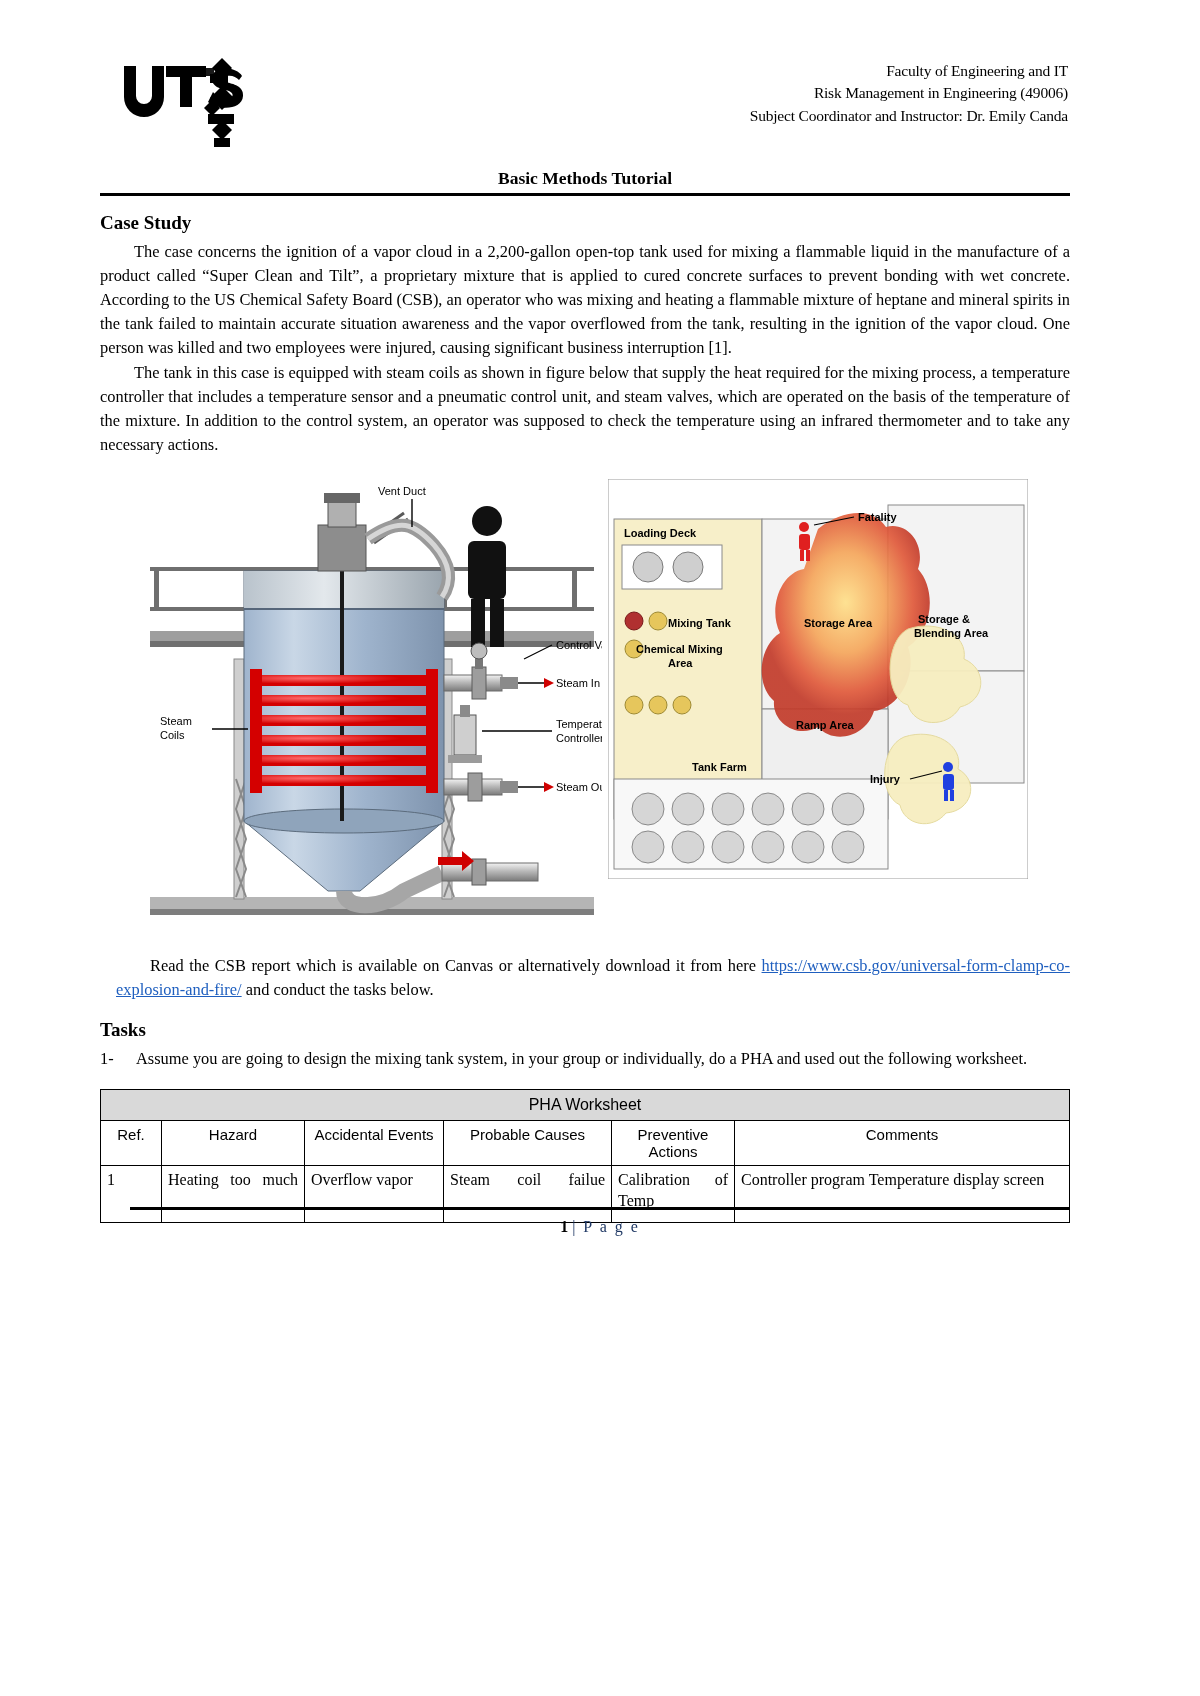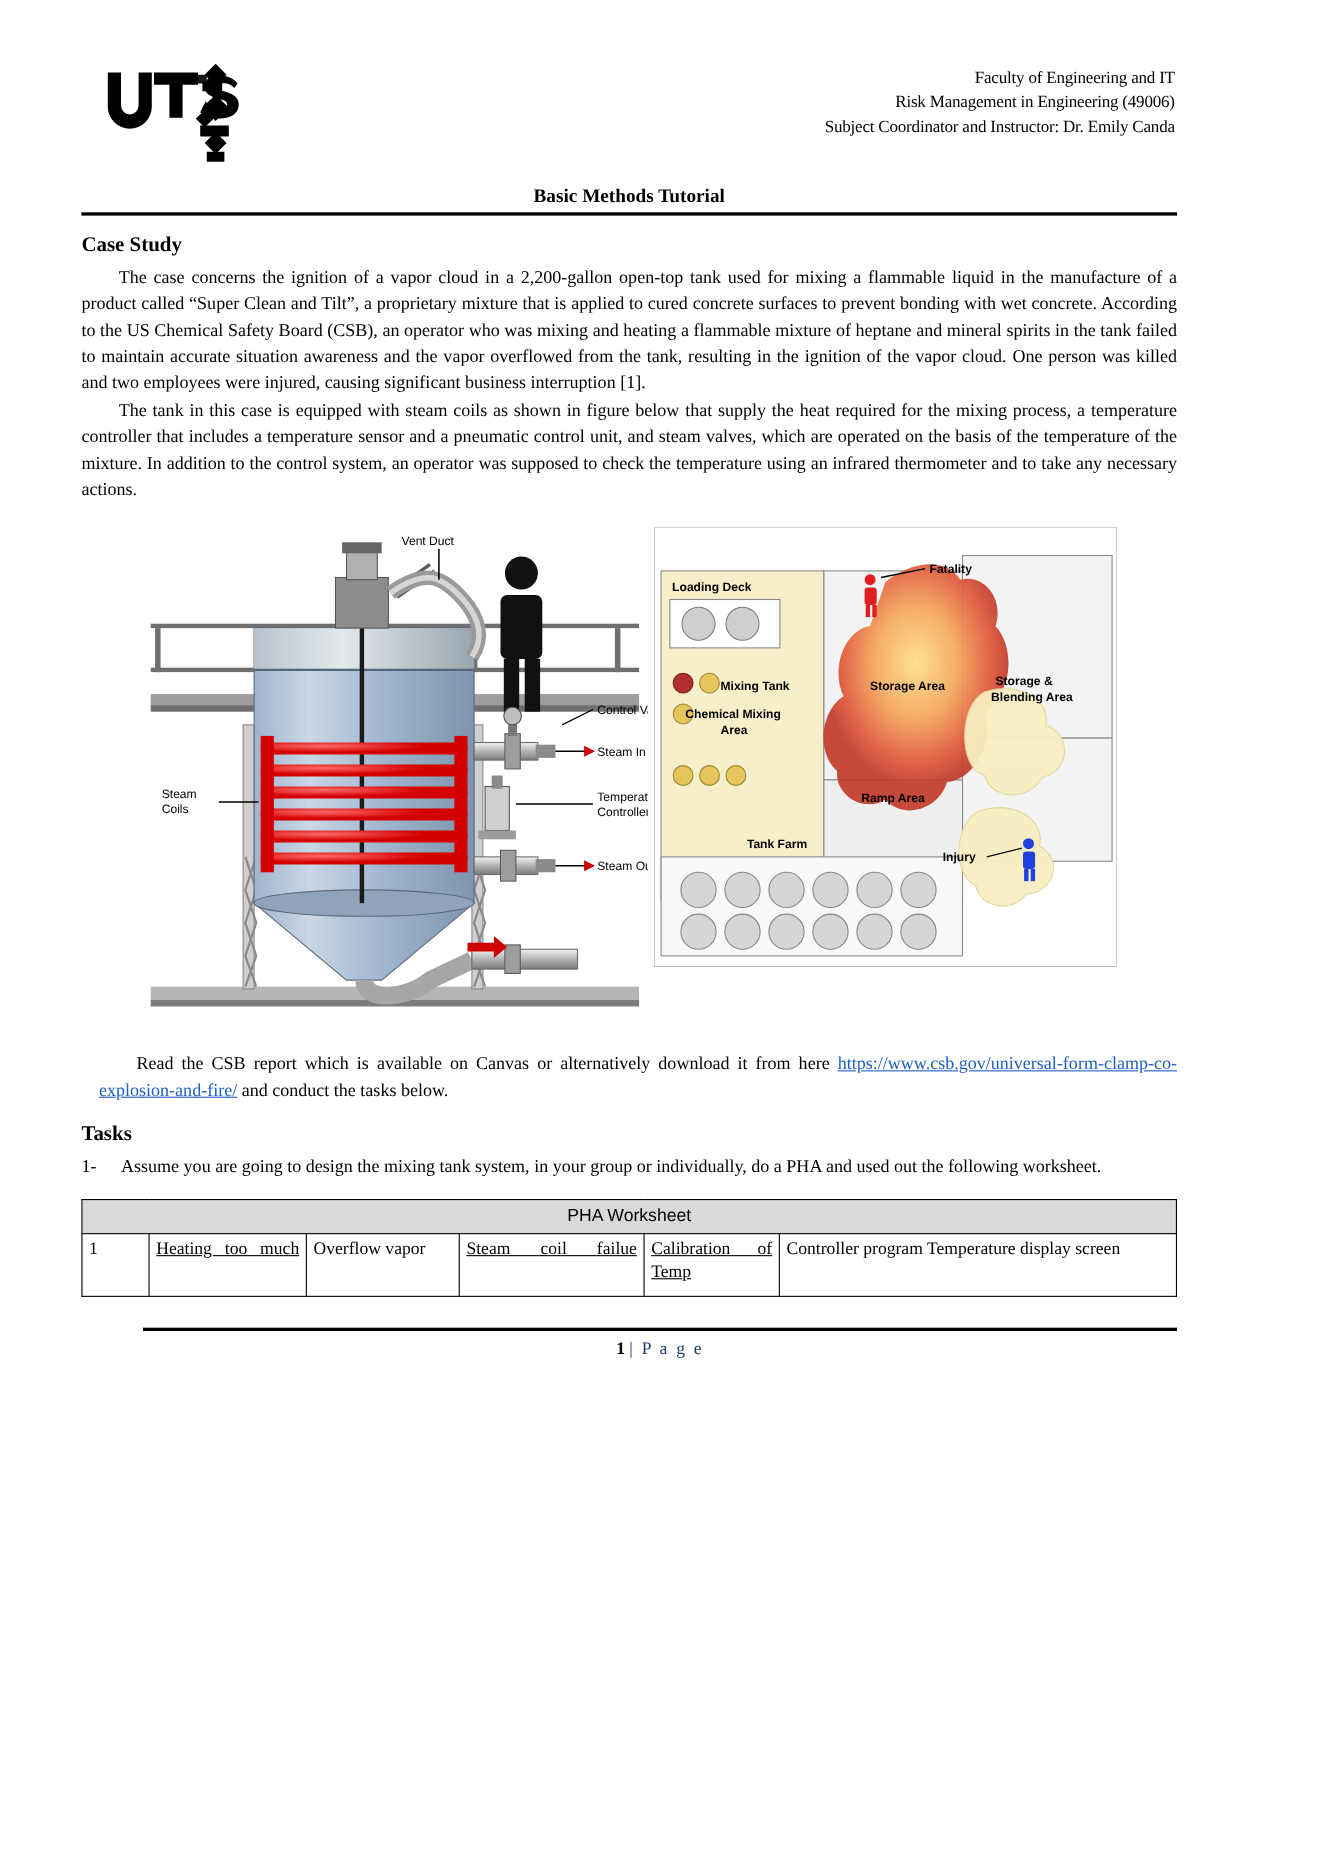--- a/index.html
+++ b/index.html
@@ -12,21 +12,21 @@
     background: #ffffff;
     font-family: "Liberation Serif", serif;
     color: #000000;
     overflow: hidden;
   }
   .page {
     position: relative;
     width: 1200px;
     height: 1280px;
     box-sizing: border-box;
-    padding: 50px 130px 0 74px;
+    padding: 50px 130px 0 100px;
   }
 
   
   .header {
     display: flex;
     align-items: flex-start;
     justify-content: space-between;
     height: 110px;
   }
   .logo {
@@ -131,21 +131,21 @@
     font-weight: normal;
     font-size: 15px;
     padding: 5px 4px;
   }
   table.pha td {
     font-family: "Liberation Serif", serif;
     font-size: 16px;
     line-height: 1.3;
     height: 48px;
   }
-  td.just { text-align: justify; text-align-last: justify; text-decoration: underline; }
+  td.just { text-align: justify; text-align-last: justify; }
   .col-ref { width: 48px; }
   .col-haz { width: 130px; }
   .col-acc { width: 126px; }
   .col-cause { width: 155px; }
   .col-prev { width: 110px; }
 
   
   .footer {
     position: absolute;
     left: 130px;
@@ -431,20 +431,28 @@
       <span class="num">1-</span>
       <span class="txt">Assume you are going to design the mixing tank system, in your group or individually, do a PHA and used out the following worksheet.</span>
     </li>
   </ol>
 
   <table class="pha">
     <tbody>
       <tr class="title-row">
         <th colspan="6">PHA Worksheet</th>
       </tr>
+      <tr class="head-row">
+        <th class="col-ref">Ref.</th>
+        <th class="col-haz">Hazard</th>
+        <th class="col-acc">Accidental Events</th>
+        <th class="col-cause">Probable Causes</th>
+        <th class="col-prev">Preventive Actions</th>
+        <th>Comments</th>
+      </tr>
       <tr>
         <td class="col-ref">1</td>
         <td class="col-haz just">Heating too much</td>
         <td class="col-acc">Overflow vapor</td>
         <td class="col-cause just">Steam coil failue</td>
         <td class="col-prev just">Calibration of Temp</td>
         <td>Controller program Temperature display screen</td>
       </tr>
     </tbody>
   </table>

